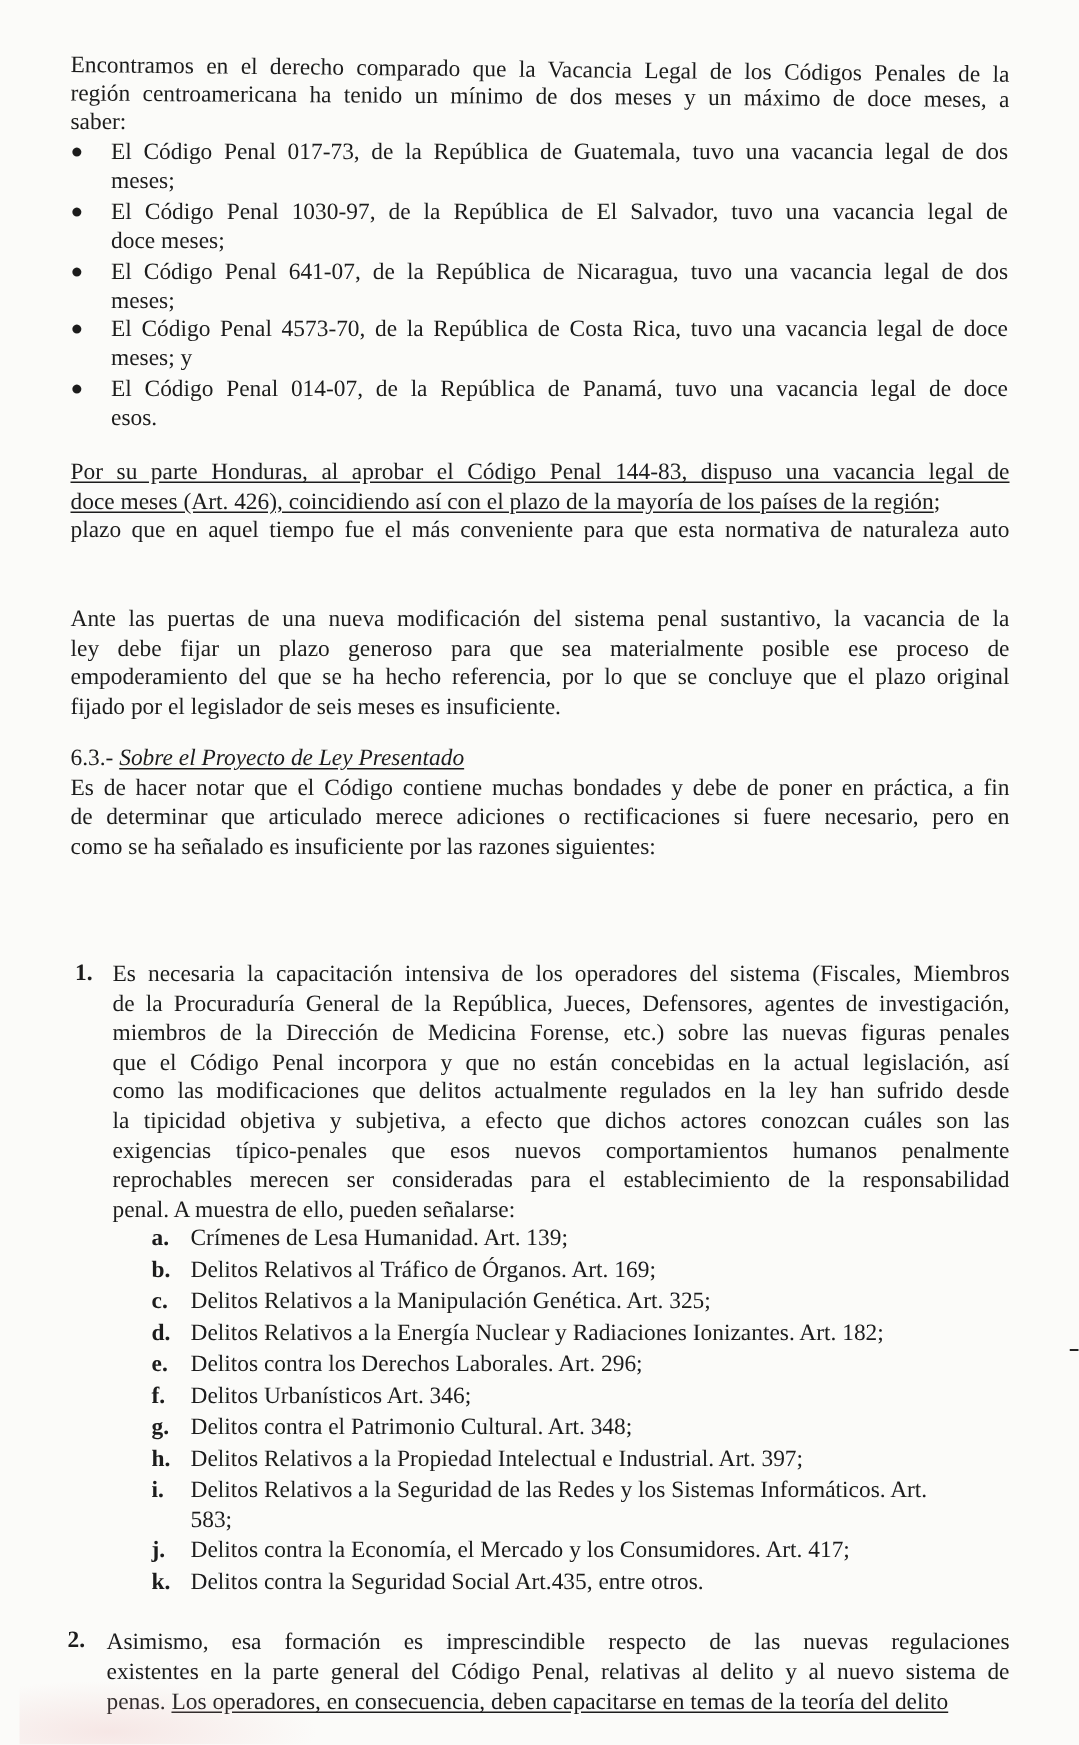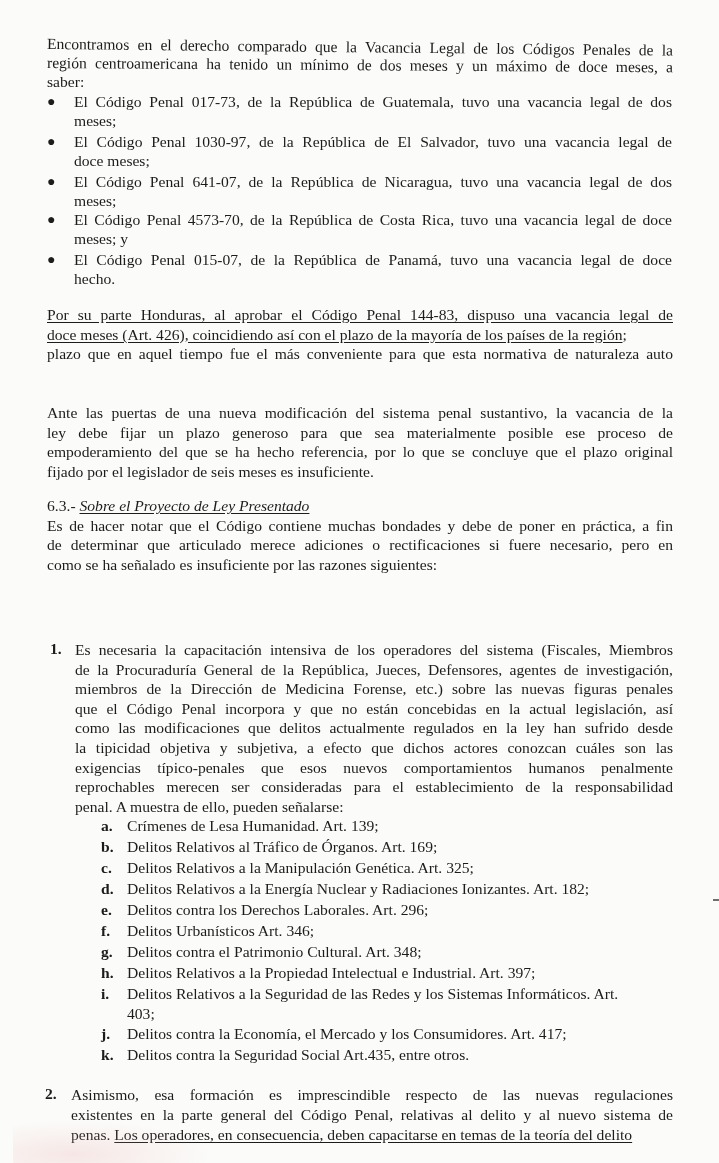--- a/index.html
+++ b/index.html
@@ -61,22 +61,22 @@
   <div class="bul" style="top:210px;">
     <span class="dot">●</span>
     <div class="txt">
         <span class="line just">El Código Penal 4573-70, de la República de Costa Rica, tuvo una vacancia legal de doce</span>
         <span class="line">meses; y</span>
       </div>
   </div>
   <div class="bul" style="top:250px;">
     <span class="dot">●</span>
     <div class="txt">
-        <span class="line just">El Código Penal 015-07, de la República de Panamá, tuvo una vacancia legal de doce</span>
-        <span class="line">hecho.</span>
+        <span class="line just">El Código Penal 014-07, de la República de Panamá, tuvo una vacancia legal de doce</span>
+        <span class="line">esos.</span>
       </div>
   </div>
 
   <div class="p" style="top:305px; line-height:19.5px;">
     <span class="line just u">Por su parte Honduras, al aprobar el Código Penal 144-83, dispuso una vacancia legal de</span>
     <span class="line"><span class="u">doce meses (Art. 426), coincidiendo así con el plazo de la mayoría de los países de la región</span><span>;</span></span>
     <span class="line just">plazo que en aquel tiempo fue el más conveniente para que esta normativa de naturaleza auto</span>
   </div>
 
   <div class="p" style="top:403px; line-height:19.5px;">
@@ -137,21 +137,21 @@
   <div class="sub" style="top:962px;">
       <span class="lbl">h.</span>
       <span class="txt">Delitos Relativos a la Propiedad Intelectual e Industrial. Art. 397;</span>
     </div>
   <div class="sub" style="top:983px;">
       <span class="lbl">i.</span>
       <span class="txt">Delitos Relativos a la Seguridad de las Redes y los Sistemas Informáticos. Art.</span>
     </div>
   <div class="sub" style="top:1003px;">
       <span class="lbl"></span>
-      <span class="txt">403;</span>
+      <span class="txt">583;</span>
     </div>
   <div class="sub" style="top:1023px;">
       <span class="lbl">j.</span>
       <span class="txt">Delitos contra la Economía, el Mercado y los Consumidores. Art. 417;</span>
     </div>
   <div class="sub" style="top:1044px;">
       <span class="lbl">k.</span>
       <span class="txt">Delitos contra la Seguridad Social Art.435, entre otros.</span>
     </div>
 

